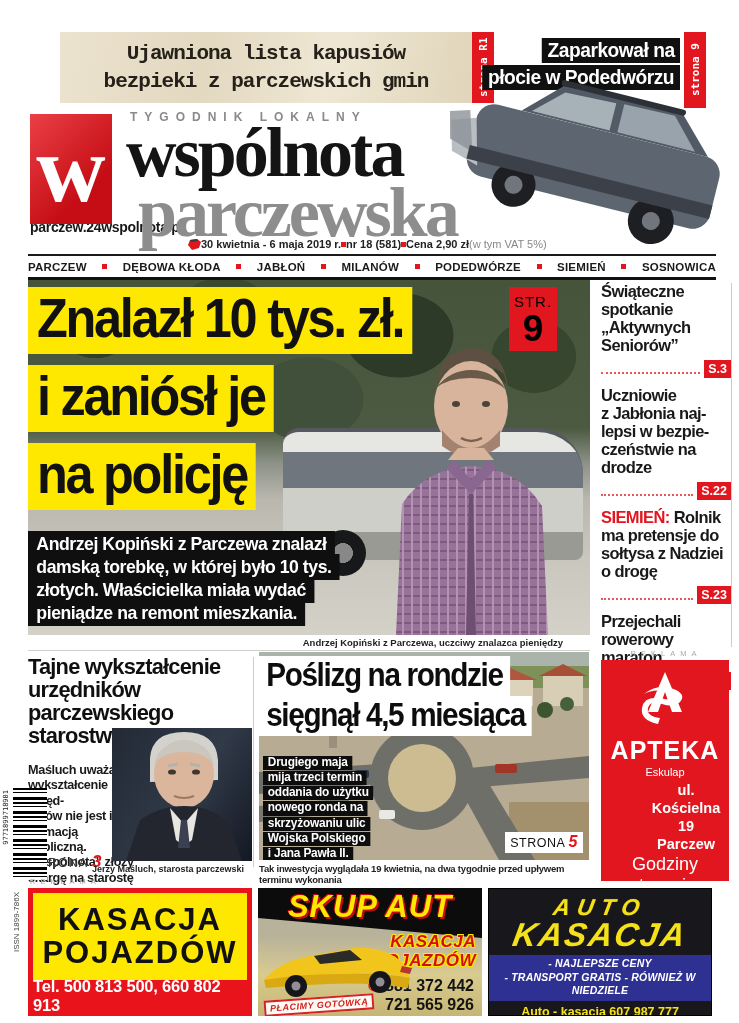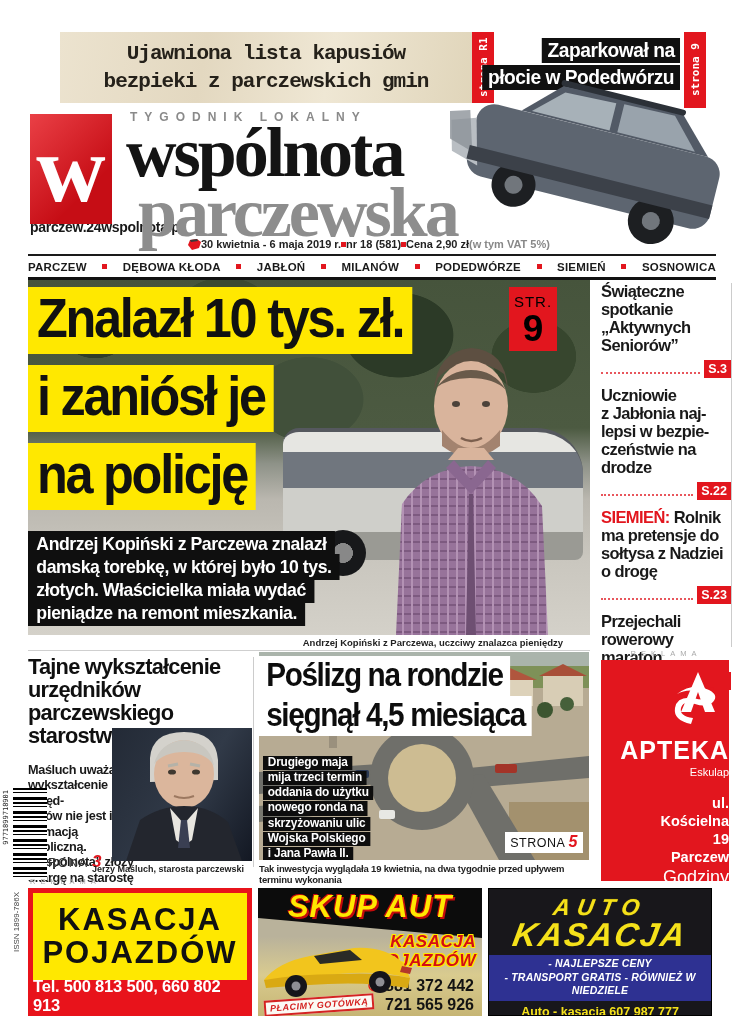--- a/index.html
+++ b/index.html
@@ -32,21 +32,21 @@
     display:flex;align-items:center;justify-content:center;line-height:0.9;z-index:2;}
   .tagline{left:130px;top:110px;font-size:12px;letter-spacing:7px;color:#8a8a8a;font-weight:bold;}
   .title1{left:126px;top:118px;font-family:"Liberation Serif",serif;font-weight:bold;
     font-size:70px;color:#141414;letter-spacing:-3px;line-height:1;z-index:3;}
   .title2{left:138px;top:178px;font-family:"Liberation Serif",serif;font-weight:bold;
     font-size:70px;color:#8d8d8d;letter-spacing:-3px;line-height:1;z-index:3;}
   .website{left:30px;top:219px;font-size:14px;font-weight:bold;color:#181818;letter-spacing:-0.3px;}
   .dateline{left:188px;top:238px;font-size:11px;font-weight:bold;color:#222;
     display:flex;align-items:center;white-space:nowrap;}
   .sqsep{width:5px;height:5px;background:#e2161e;display:inline-block;}
-  .price-note{font-weight:bold;color:#888;}
+  .price-note{font-weight:normal;color:#888;}
 
   
   .nav{left:28px;top:254px;width:688px;height:21px;display:flex;align-items:center;
     justify-content:space-between;border-top:2px solid #1a1a1a;border-bottom:3px solid #111;
     font-size:11.5px;font-weight:bold;letter-spacing:0.2px;z-index:7;background:#fff;}
 
   
   .lead-photo{left:28px;top:278px;width:562px;height:357px;overflow:hidden;
     background:
       radial-gradient(60px 50px at 12% 14%,#2f3d2a 0 60%,transparent 61%),
@@ -78,24 +78,24 @@
   .sb-prefix{color:#e2161e;}
   .sb-pagerow{display:flex;align-items:flex-end;margin:5px 0 9px;}
   .sb-dots{flex:1;border-bottom:2px dotted #e8565c;margin:0 4px 4px 0;}
   .sb-badge{background:#e2161e;color:#fff;font-size:12.5px;font-weight:bold;padding:2px 4px;}
   .reklama{letter-spacing:5px;font-size:7.5px;color:#aaa;text-align:center;}
   #reklamaSide{left:601px;top:649px;width:130px;}
   #reklamaBottom{left:30px;top:877px;width:120px;text-align:left;}
 
   
   .apteka{left:601px;top:660px;width:128px;height:221px;background:#e2161e;color:#fff;
-    text-align:right;overflow:hidden;}
+    text-align:center;overflow:hidden;}
   .ap-name{font-size:25px;font-weight:bold;letter-spacing:1px;margin-top:2px;}
   .ap-sub{font-size:11px;margin-top:1px;}
-  .ap-addr{font-size:14.5px;font-weight:bold;line-height:1.25;margin-top:16px;padding-left:42px;}
+  .ap-addr{font-size:14.5px;font-weight:bold;line-height:1.25;margin-top:3px;padding-left:42px;}
   .ap-hlabel{font-size:18px;margin-top:0;}
   .ap-hours{font-size:13px;font-weight:bold;line-height:1.35;margin-top:14px;}
 
   
   .div-h{left:28px;top:650px;width:562px;height:1px;background:#cfcfcf;}
   .div-v1{left:253px;top:657px;width:1px;height:210px;background:#ccc;}
   .div-v2{left:731px;top:283px;width:1px;height:364px;background:#ccc;}
 
   
   .lstory{left:28px;top:656px;width:224px;height:222px;}

